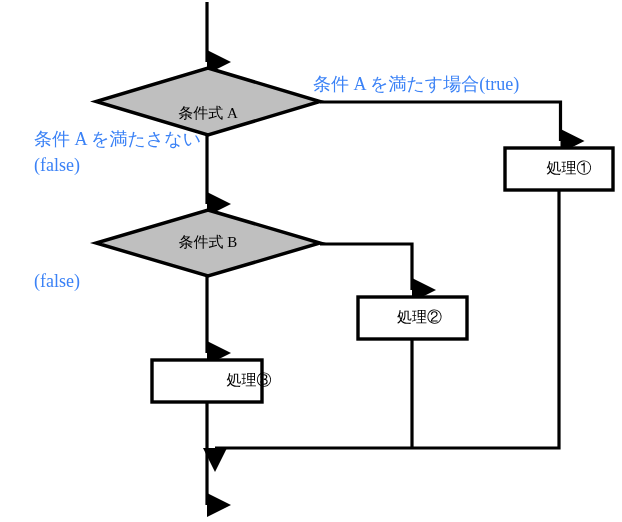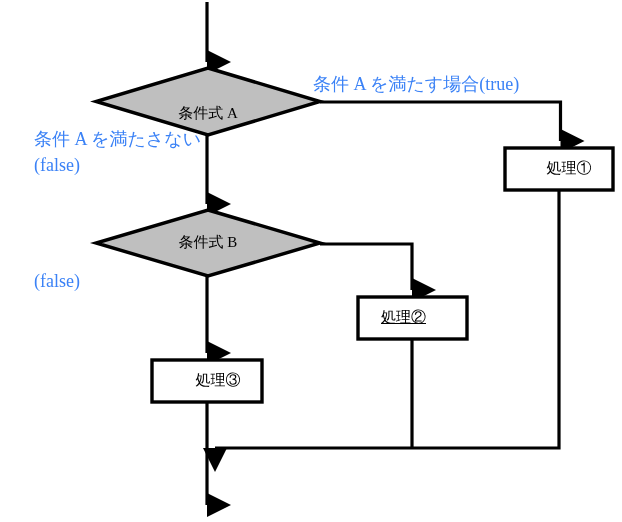--- a/index.html
+++ b/index.html
@@ -81,23 +81,23 @@
 
     <line x1="207" y1="402" x2="207" y2="505" stroke="#000000" stroke-width="3.2" marker-end="url(#arrow-down)"></line>
   </svg>
 
   <div class="node-label" style="left:96px; top:104px; width:224px;">条件式 A</div>
 
   <div class="node-label" style="left:96px; top:233px; width:224px;">条件式 B</div>
 
   <div class="node-label" style="left:505px; top:159px; width:128px;">処理①</div>
 
-  <div class="node-label" style="left:360px; top:308px; width:87px;text-decoration:underline;">処理②</div>
+  <div class="node-label" style="left:376px; top:308px; width:87px;">処理②</div>
 
-  <div class="node-label" style="left:152px; top:371px; width:132px;">処理③</div>
+  <div class="node-label" style="left:152px; top:371px; width:132px;padding-left:31px;">処理③</div>
 
   <div class="edge-label" style="left:313px; top:71px;">
     <div>条件 A を満たす場合(true)</div>
   </div>
 
   <div class="edge-label" style="left:34px; top:126px;">
     <div>条件 A を満たさない</div>
     <div>(false)</div>
   </div>
 

